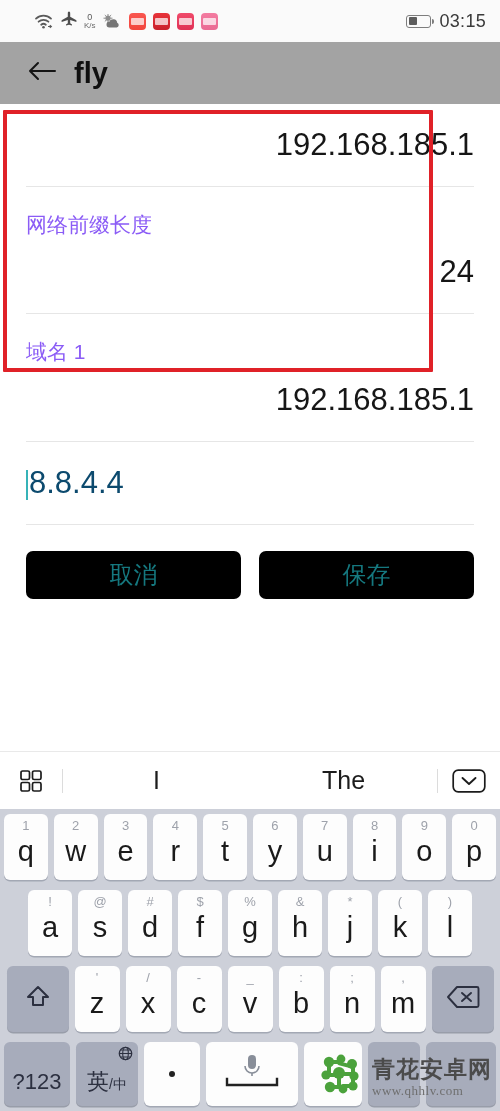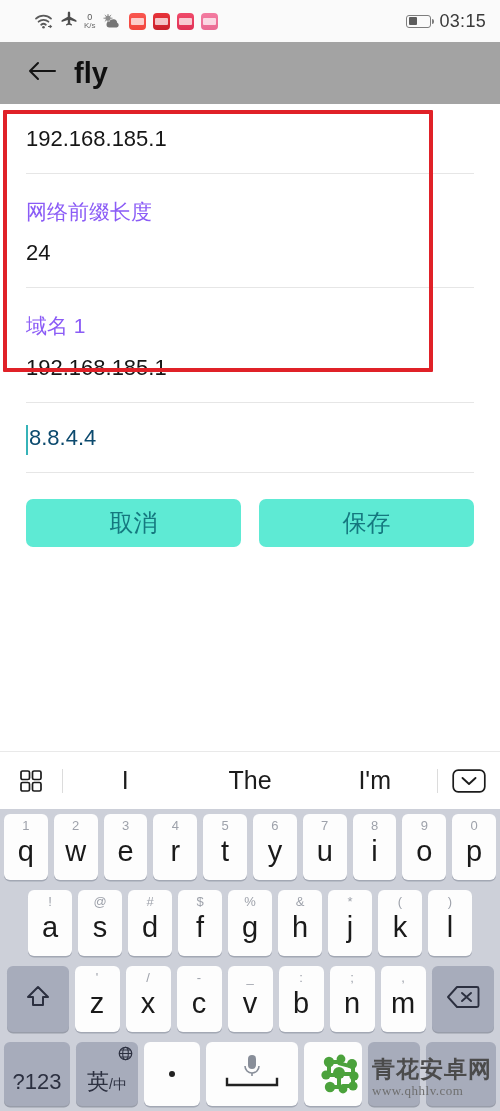--- a/index.html
+++ b/index.html
@@ -46,35 +46,35 @@
   
   .titlebar { height: 62px; display: flex; align-items: center; padding: 0 20px; background: #a3a3a3; }
   .back-btn { width: 44px; height: 44px; display: flex; align-items: center; justify-content: center; cursor: pointer; }
   .page-title { font-size: 29px; font-weight: bold; color: #101010; margin-left: 10px; }
 
   
   .form-area { background: #fff; padding: 0 26px; position: relative; }
   .divider { height: 1px; background: #e6e6e6; }
   .field { padding: 13px 0 8px 0; }
   .field-label { font-size: 21px; color: #8b5cf6; line-height: 1.5; padding: 9px 0 4px 0; }
-  .field-value { font-size: 22px; color: #161616; line-height: 1.45; padding: 6px 0 10px 0; }
+  .field-value { font-size: 31px; color: #161616; line-height: 1.45; padding: 6px 0 10px 0; text-align: right; }
   .field-value.ph { color: #0c4a6e; }
   .value-row { display: flex; align-items: center; }
   .caret { width: 2px; height: 30px; background: #36b3b8; margin-right: 1px; flex: none; }
 
   
   .redbox {
     position: absolute; border: 4px solid #e02128; pointer-events: none;
     border-radius: 1px; z-index: 5;
   }
 
   
   .actions { display: flex; gap: 18px; padding: 26px 26px 22px 26px; background: #fff; }
   .act-btn {
-    flex: 1; height: 48px; border-radius: 7px; background: #5eead4;
+    flex: 1; height: 48px; border-radius: 7px; background: #000000;
     display: flex; align-items: center; justify-content: center;
     font-size: 24px; color: #15787f; cursor: pointer; border: none;
   }
 
   
   .keyboard { position: absolute; left: 0; bottom: 0; width: 500px; background: #cdd0d9; }
   .suggbar {
     height: 58px; background: #fff; display: flex; align-items: center;
     border-top: 1px solid #e9e9e9;
   }
@@ -222,21 +222,20 @@
         <svg width="26" height="26" viewBox="0 0 26 26">
           <rect x="3" y="3" width="8.5" height="8.5" rx="1.6" stroke="#1c1c1c" stroke-width="1.7" fill="none"></rect>
           <rect x="14.5" y="3" width="8.5" height="8.5" rx="1.6" stroke="#1c1c1c" stroke-width="1.7" fill="none"></rect>
           <rect x="3" y="14.5" width="8.5" height="8.5" rx="1.6" stroke="#1c1c1c" stroke-width="1.7" fill="none"></rect>
           <rect x="14.5" y="14.5" width="8.5" height="8.5" rx="1.6" stroke="#1c1c1c" stroke-width="1.7" fill="none"></rect>
         </svg>
       </div>
       <div class="sugg-sep"></div>
       <div class="sugg-item">I</div>
       <div class="sugg-item">The</div>
-      <div class="sugg-item">I'm</div>
       <div class="sugg-sep"></div>
       <div class="sugg-down">
         <svg width="34" height="24" viewBox="0 0 34 24">
           <rect x="1.2" y="1.2" width="31.6" height="21.6" rx="5" stroke="#1c1c1c" stroke-width="1.7" fill="none"></rect>
           <path d="M10.5 9 L17 15 L23.5 9" stroke="#1c1c1c" stroke-width="1.9" fill="none" stroke-linecap="round" stroke-linejoin="round"></path>
         </svg>
       </div>
     </div>
 
     <div class="krow r1">

